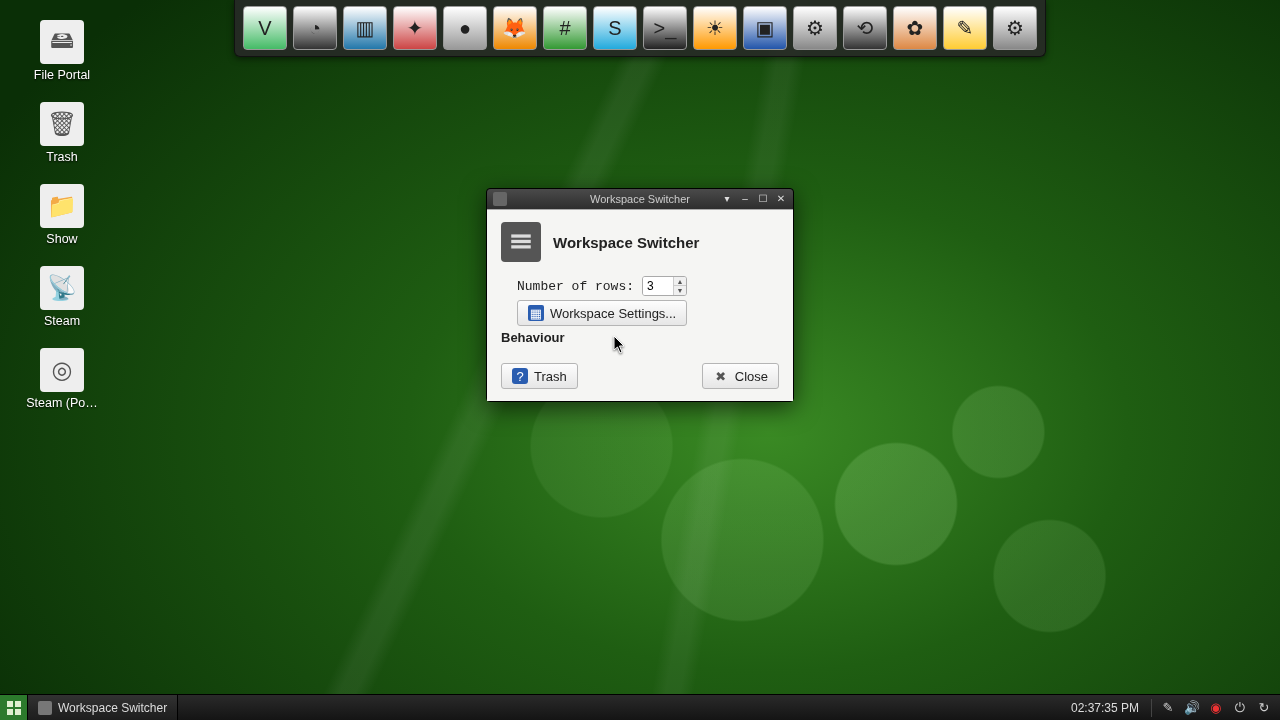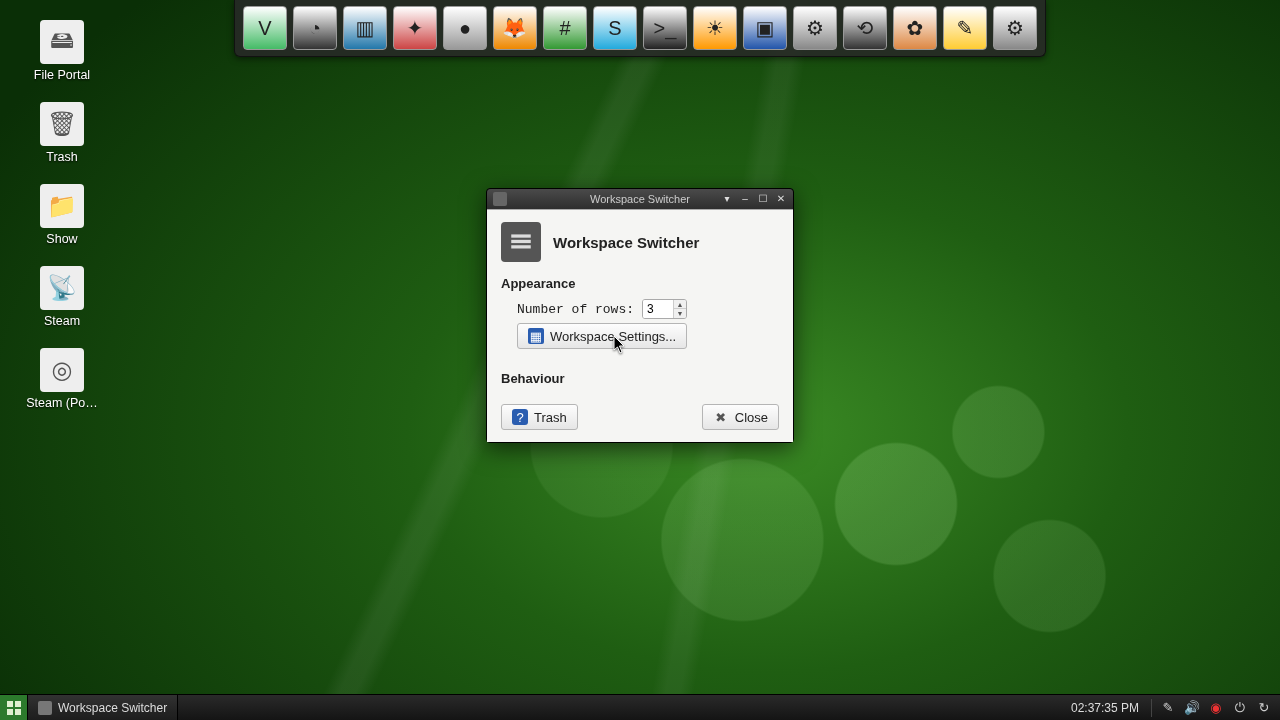--- a/index.html
+++ b/index.html
@@ -178,42 +178,41 @@
         <div class="big-ico">
           <svg viewBox="0 0 24 24">
               <rect x="3" y="5" width="18" height="3" fill="#ddd"></rect>
               <rect x="3" y="10" width="18" height="3" fill="#ddd"></rect>
               <rect x="3" y="15" width="18" height="3" fill="#ddd"></rect>
             </svg>
         </div>
         <h2>Workspace Switcher</h2>
       </div>
 
-      <div class="section-title">Appearance</div>
 
       <div class="row">
         <label>Number of rows:</label>
         <span class="spinner">
           <input value="3" style="">
           <span class="arrows">
             <span>▲</span>
             <span>▼</span>
           </span>
         </span>
       </div>
 
 
       <div class="row">
         <button class="btn">
           <span class="ico" style="background:#2a5db0;color:#fff;border-radius:2px;">▦</span>
           <span>Workspace Settings...</span>
         </button>
       </div>
 
-      <div class="section-title" style="margin-top:22px">Behaviour</div>
+      <div class="section-title" style="margin-top:4px">Behaviour</div>
 
 
       <div class="dlg-actions">
         <button class="btn">
           <span class="ico" style="background:#2a5db0;color:#fff;border-radius:3px;">?</span>
           <span>Trash</span>
         </button>
         <button class="btn">
           <span class="ico" style="color:#555;">✖</span>
           <span>Close</span>

